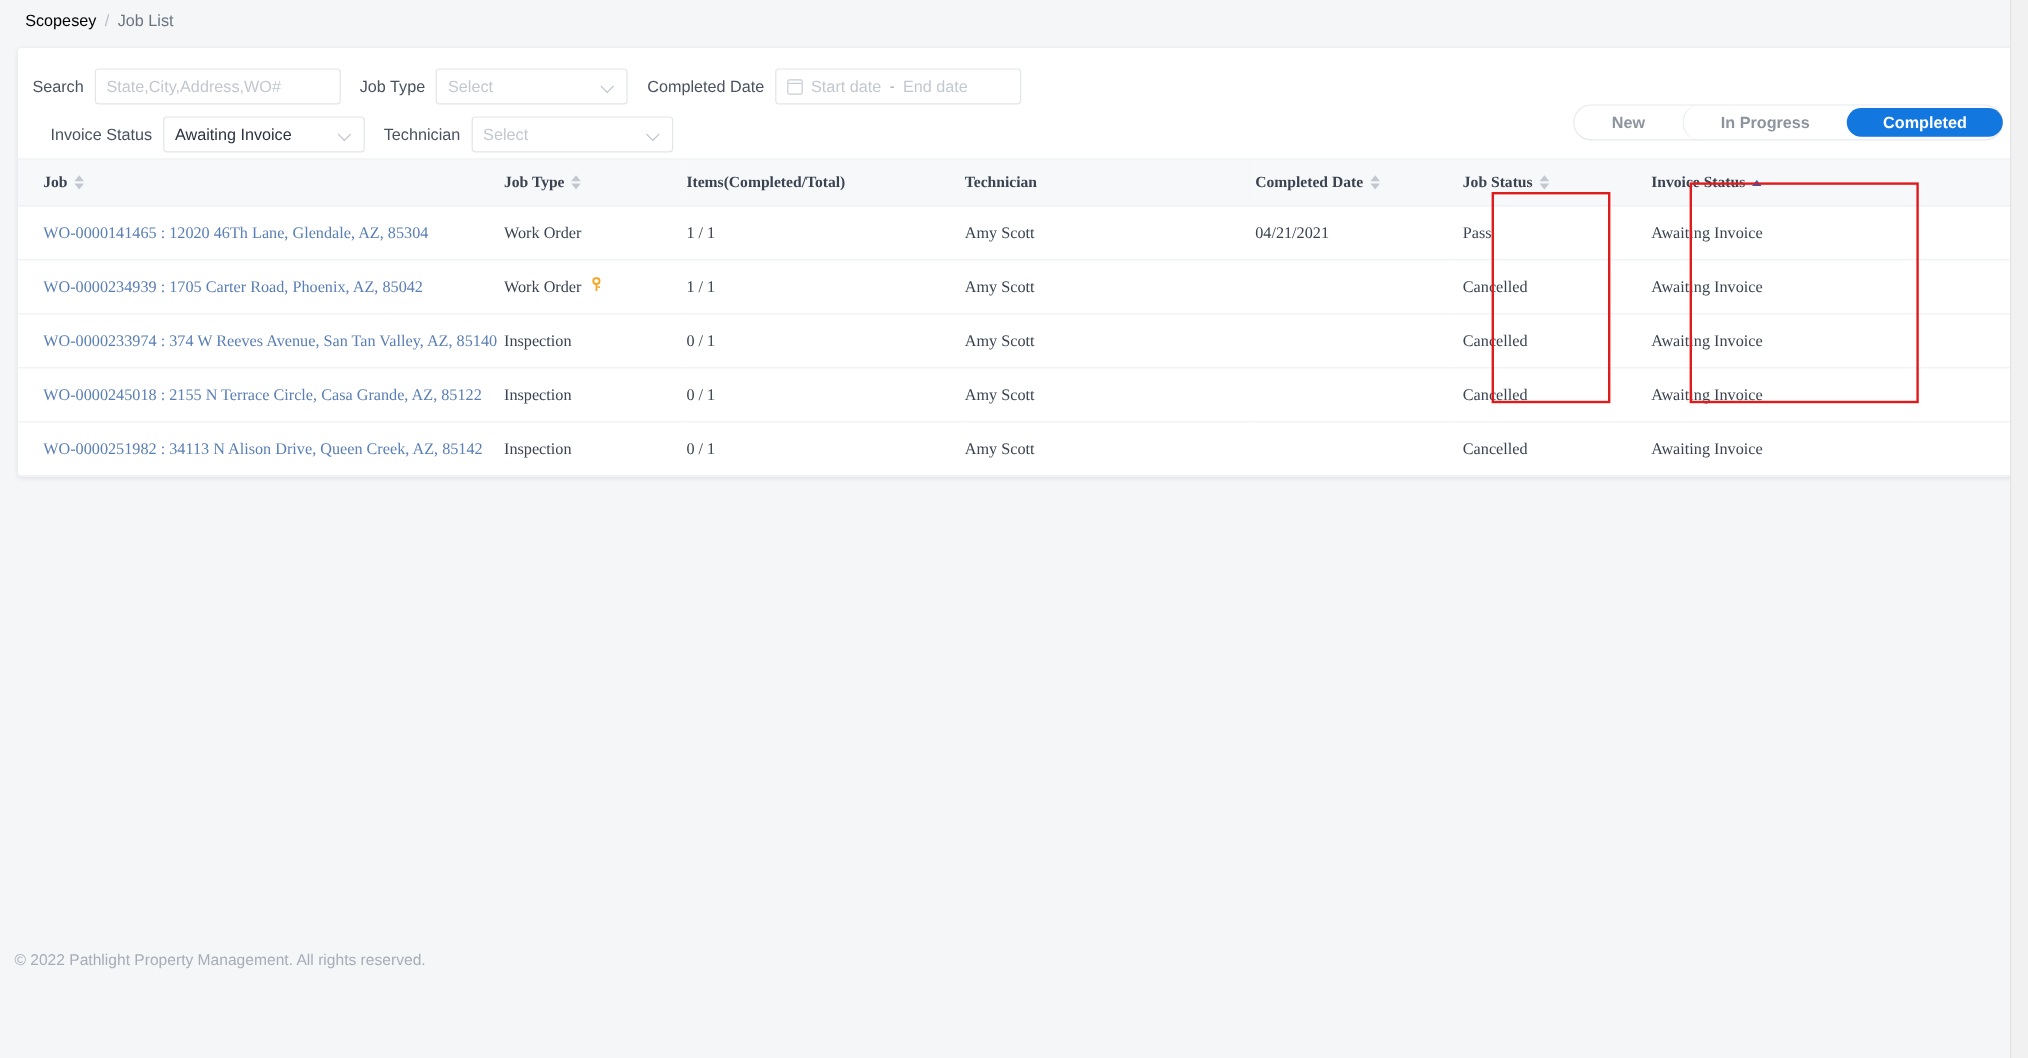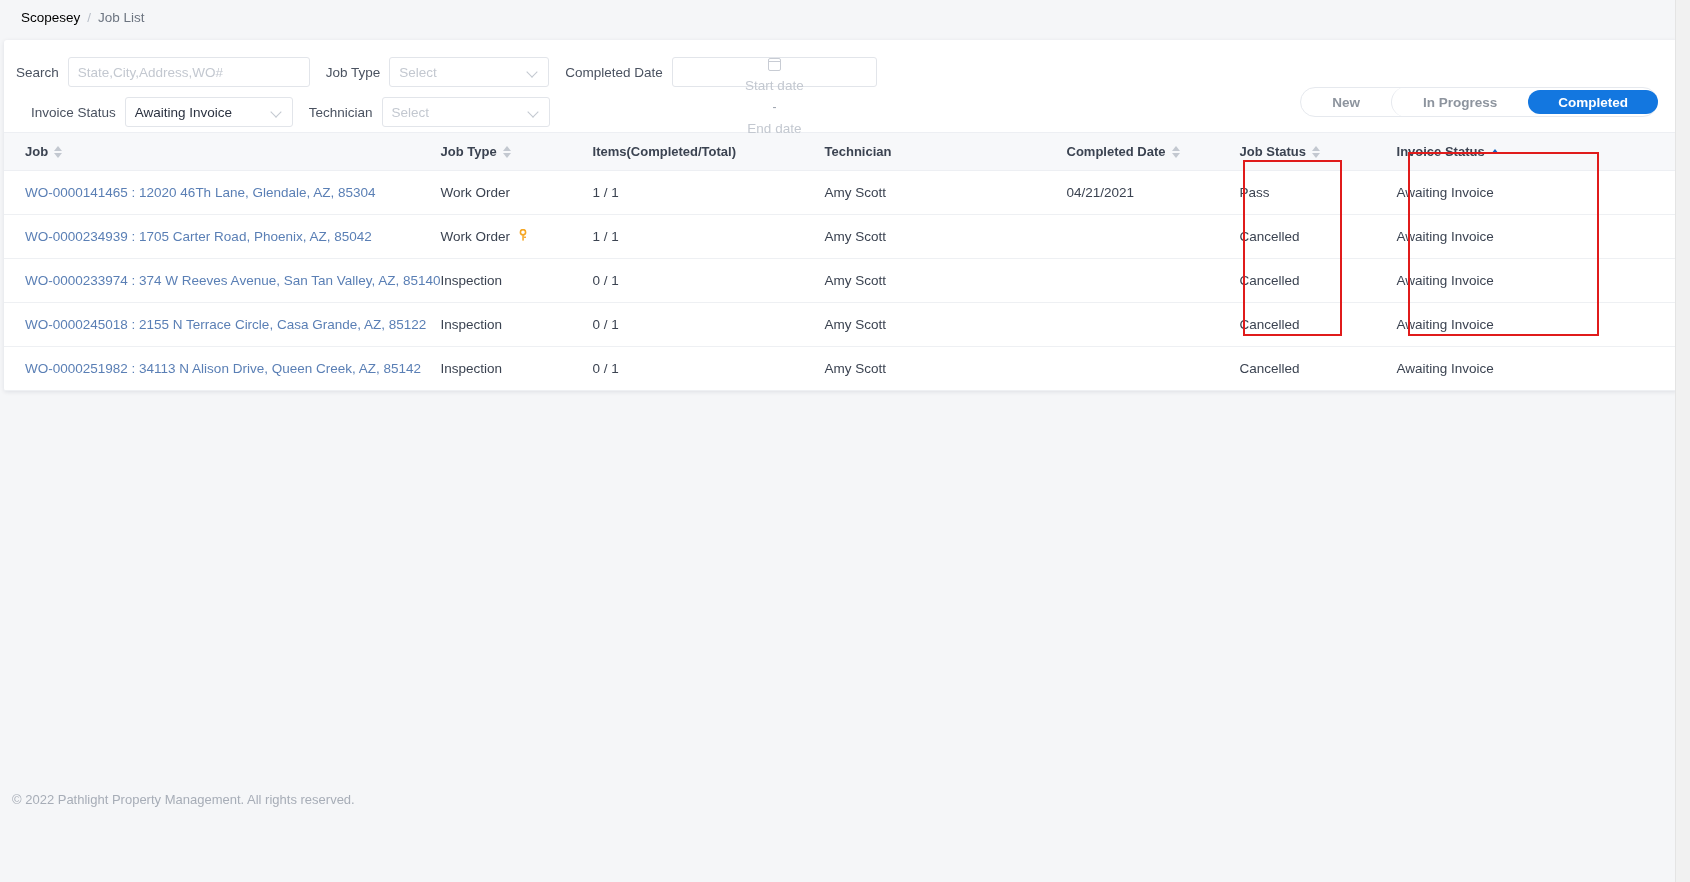--- a/index.html
+++ b/index.html
@@ -19,43 +19,43 @@
     padding-left: 21px;
     font-size: 13.5px;
     gap: 7px;
   }
   .crumb-sep { color: #b9bfc9; }
   .crumb-cur { color: #6c7480; }
 
   
   .card {
     position: absolute;
-    left: 4px; top: 40px;
+    left: 15px; top: 40px;
     width: 1674px;
     background: #ffffff;
     border-radius: 3px;
     box-shadow: 0 1px 4px rgba(20,30,55,.10);
   }
 
   
   .filters { padding: 12px 12px 0 12px; }
   .frow { display: flex; align-items: center; height: 40px; }
   .flabel {
     font-size: 13.5px; color: #4a5260;
     margin-right: 9px; white-space: nowrap;
   }
   .finput {
     height: 30px; border: 1px solid #e2e5ea; border-radius: 3px;
     background: #fff; display: flex; align-items: center;
     padding: 0 9px; font-size: 13.5px; color: #2b3240;
   }
   .finput .ph { color: #c3c8d0; }
-  .w-search { width: 242px; align-items: center; }
+  .w-search { width: 205px; align-items: center; }
   .w-jobtype { width: 160px; justify-content: space-between; }
-  .w-date { width: 205px; gap: 7px; flex-direction: column; }
+  .w-date { width: 205px; gap: 7px; }
   .w-invoice { width: 168px; justify-content: space-between; }
   .w-tech  { width: 168px; justify-content: space-between; }
   .gap-l { margin-left: 16px; }
   .chev {
     width: 11px; height: 11px; flex: 0 0 11px;
     position: relative; margin-left: 6px;
   }
   .chev::after {
     content: ""; position: absolute; left: 0; top: 1px;
     width: 7px; height: 7px;
@@ -87,21 +87,21 @@
     border-radius: 18px; white-space: nowrap;
   }
   .tab + .tab { border-left: 1px solid #e6e9ee; }
   .tab.active {
     background: #1377e0; color: #fff; border-left: none;
     margin: -1px -1px -1px 0; height: 24px; border-radius: 18px;
     padding: 0 30px;
   }
 
   
-  table { border-collapse: collapse; width: 100%; }
+  table { border-collapse: collapse; width: 100%; font-family: Liberation Serif, serif; }
   thead th {
     background: #f7f8fa;
     font-size: 13px; font-weight: 700; color: #3b4351;
     text-align: left;
     padding: 11px 0 11px 0;
     border-top: 1px solid #edeff3;
     border-bottom: 1px solid #edeff3;
     white-space: nowrap;
   }
   .th-in { display: inline-flex; align-items: center; gap: 6px; }

